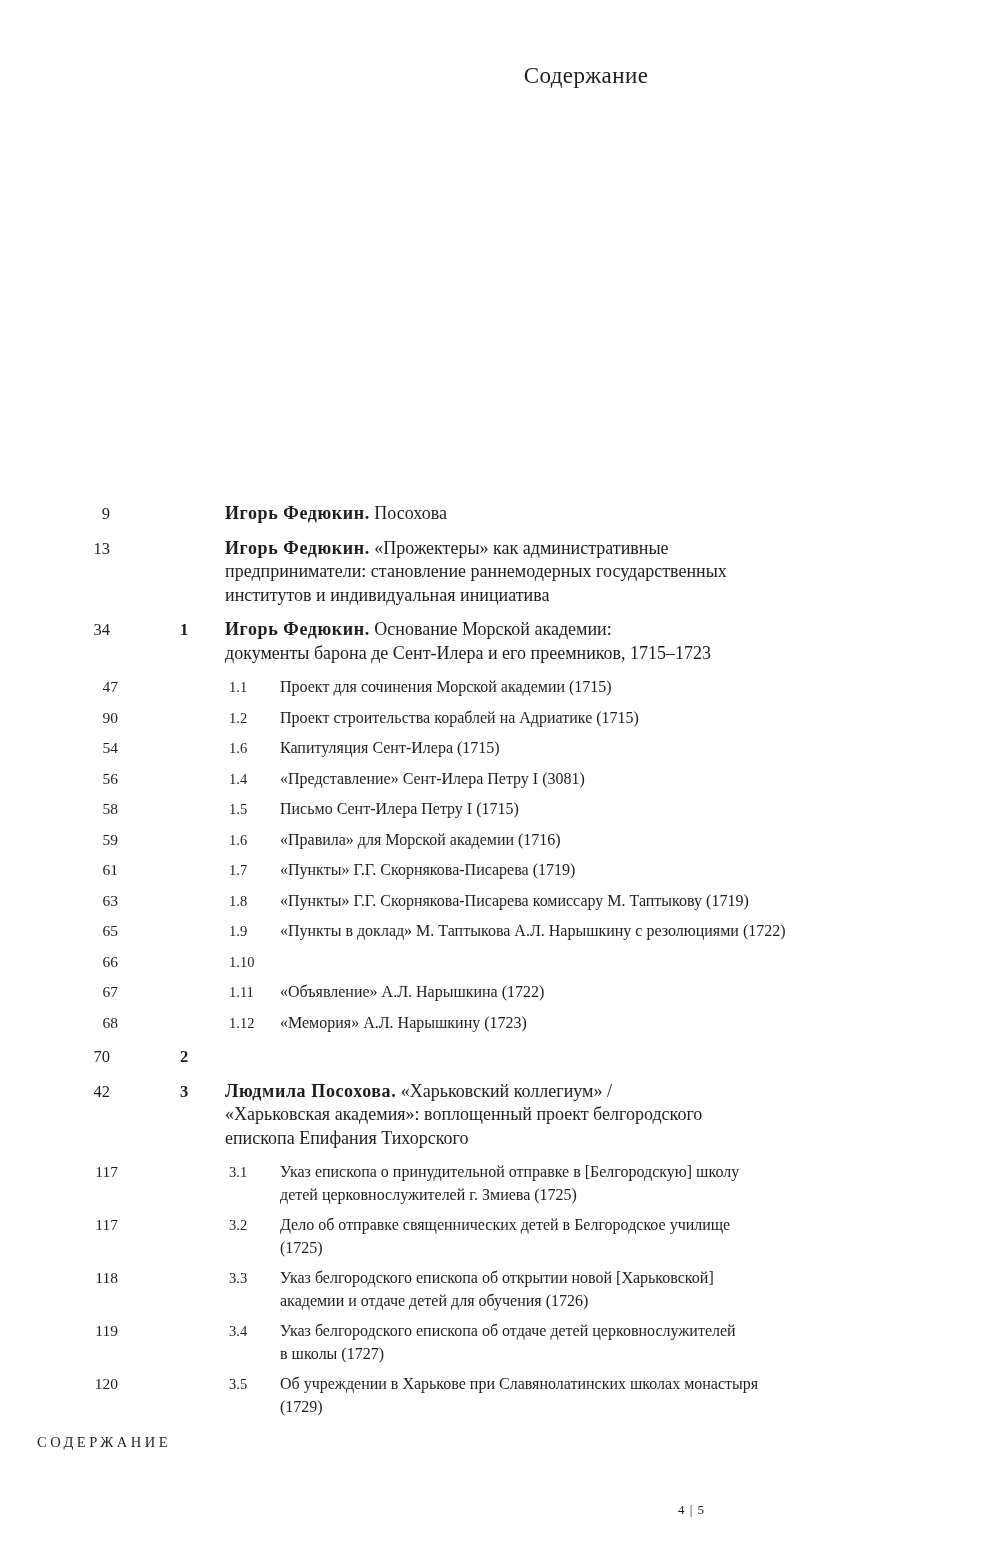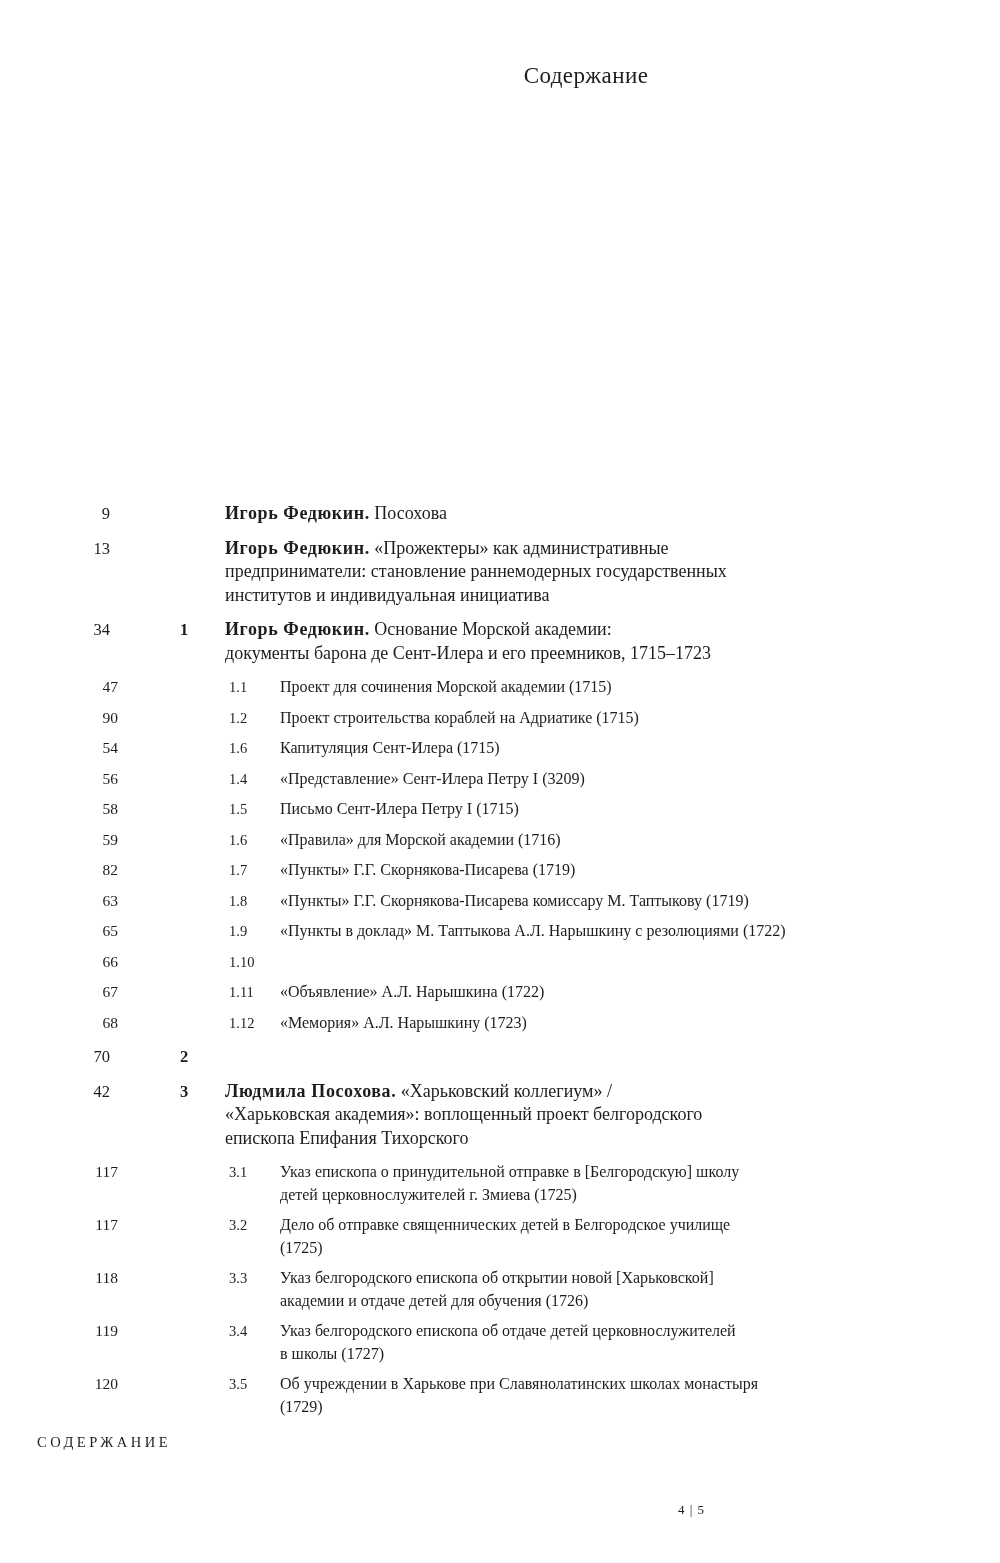--- a/index.html
+++ b/index.html
@@ -121,34 +121,34 @@
     <div class="title"><span class="rest">Проект строительства кораблей на Адриатике (1715)</span></div>
   </div>
       <div class="row sub">
     <div class="pagenum">54</div>
     <div class="chnum">1.6</div>
     <div class="title"><span class="rest">Капитуляция Сент-Илера (1715)</span></div>
   </div>
       <div class="row sub">
     <div class="pagenum">56</div>
     <div class="chnum">1.4</div>
-    <div class="title"><span class="rest">«Представление» Сент-Илера Петру I (3209)</span></div>
+    <div class="title"><span class="rest">«Представление» Сент-Илера Петру I (3081)</span></div>
   </div>
       <div class="row sub">
     <div class="pagenum">58</div>
     <div class="chnum">1.5</div>
     <div class="title"><span class="rest">Письмо Сент-Илера Петру I (1715)</span></div>
   </div>
       <div class="row sub">
     <div class="pagenum">59</div>
     <div class="chnum">1.6</div>
     <div class="title"><span class="rest">«Правила» для Морской академии (1716)</span></div>
   </div>
       <div class="row sub">
-    <div class="pagenum">82</div>
+    <div class="pagenum">61</div>
     <div class="chnum">1.7</div>
     <div class="title"><span class="rest">«Пункты» Г.Г. Скорнякова-Писарева (1719)</span></div>
   </div>
       <div class="row sub">
     <div class="pagenum">63</div>
     <div class="chnum">1.8</div>
     <div class="title"><span class="rest">«Пункты» Г.Г. Скорнякова-Писарева комиссару М. Таптыкову (1719)</span></div>
   </div>
       <div class="row sub">
     <div class="pagenum">65</div>

